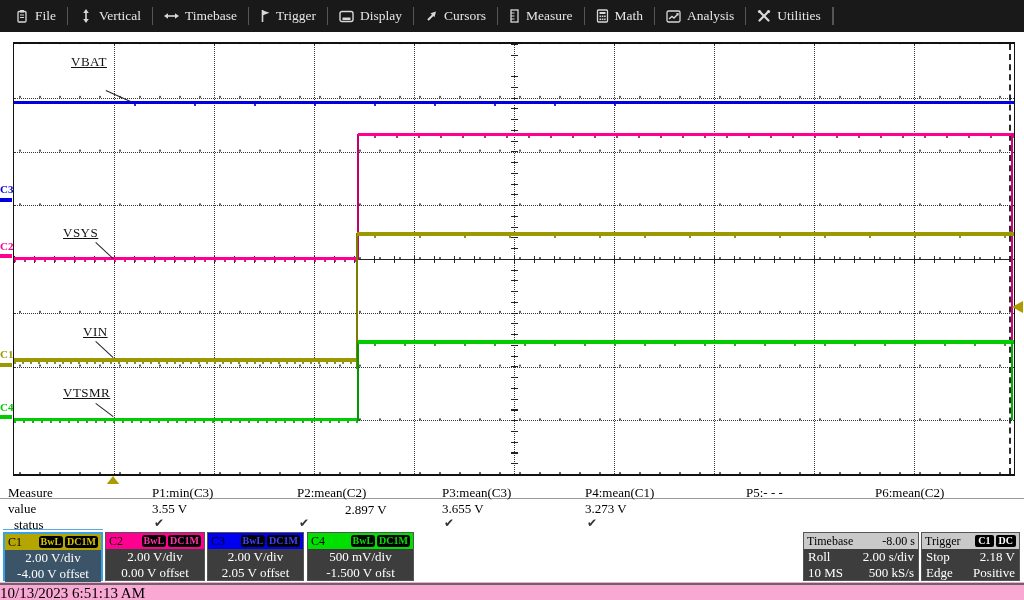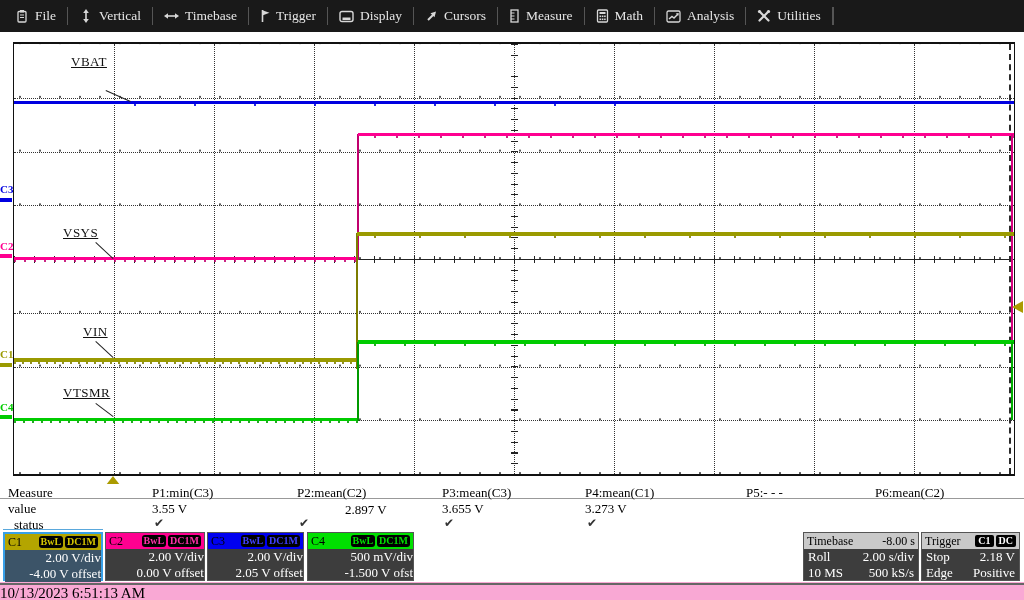--- a/index.html
+++ b/index.html
@@ -38,21 +38,21 @@
   .mcheck{color:#333;font-size:12px;}
 
   
   .descrow{position:absolute;left:0;top:532px;width:1024px;height:50px;background:#fff;}
   .dbox{position:absolute;top:0;height:49px;box-sizing:border-box;border:1px solid #555;background:#3d3d3d;}
   .dbox.selected{border:2px solid #38a0e8;}
   .dhdr{height:16px;display:flex;align-items:center;padding:0 3px;font-size:12px;color:#000;}
   .dhdr .chname{font-weight:normal;}
   .badges{margin-left:auto;display:flex;gap:2px;}
   .badge{background:#000;font-size:10px;font-weight:bold;line-height:12px;padding:0 2px;border-radius:3px;}
-  .dbody{padding:0 0;text-align:right;color:#fff;font-size:13px;line-height:16px;}
+  .dbody{padding:0 0;text-align:center;color:#fff;font-size:13px;line-height:16px;}
   .kvrow{display:flex;justify-content:space-between;color:#fff;font-size:13px;line-height:16px;padding:0 4px;}
   .ltgray{background:#c9c9c9;color:#000;}
   .wbadge{background:#000;color:#fff;font-size:10px;font-weight:bold;line-height:12px;padding:0 3px;border-radius:2px;}
 
   
   .bottomsep{position:absolute;left:0;top:583px;width:1024px;height:2px;background:#666;}
   .statusline{position:absolute;left:0;top:585px;width:1020px;text-align:left;font-size:15px;color:#000;}
 </style>
 </head>
 <body>

